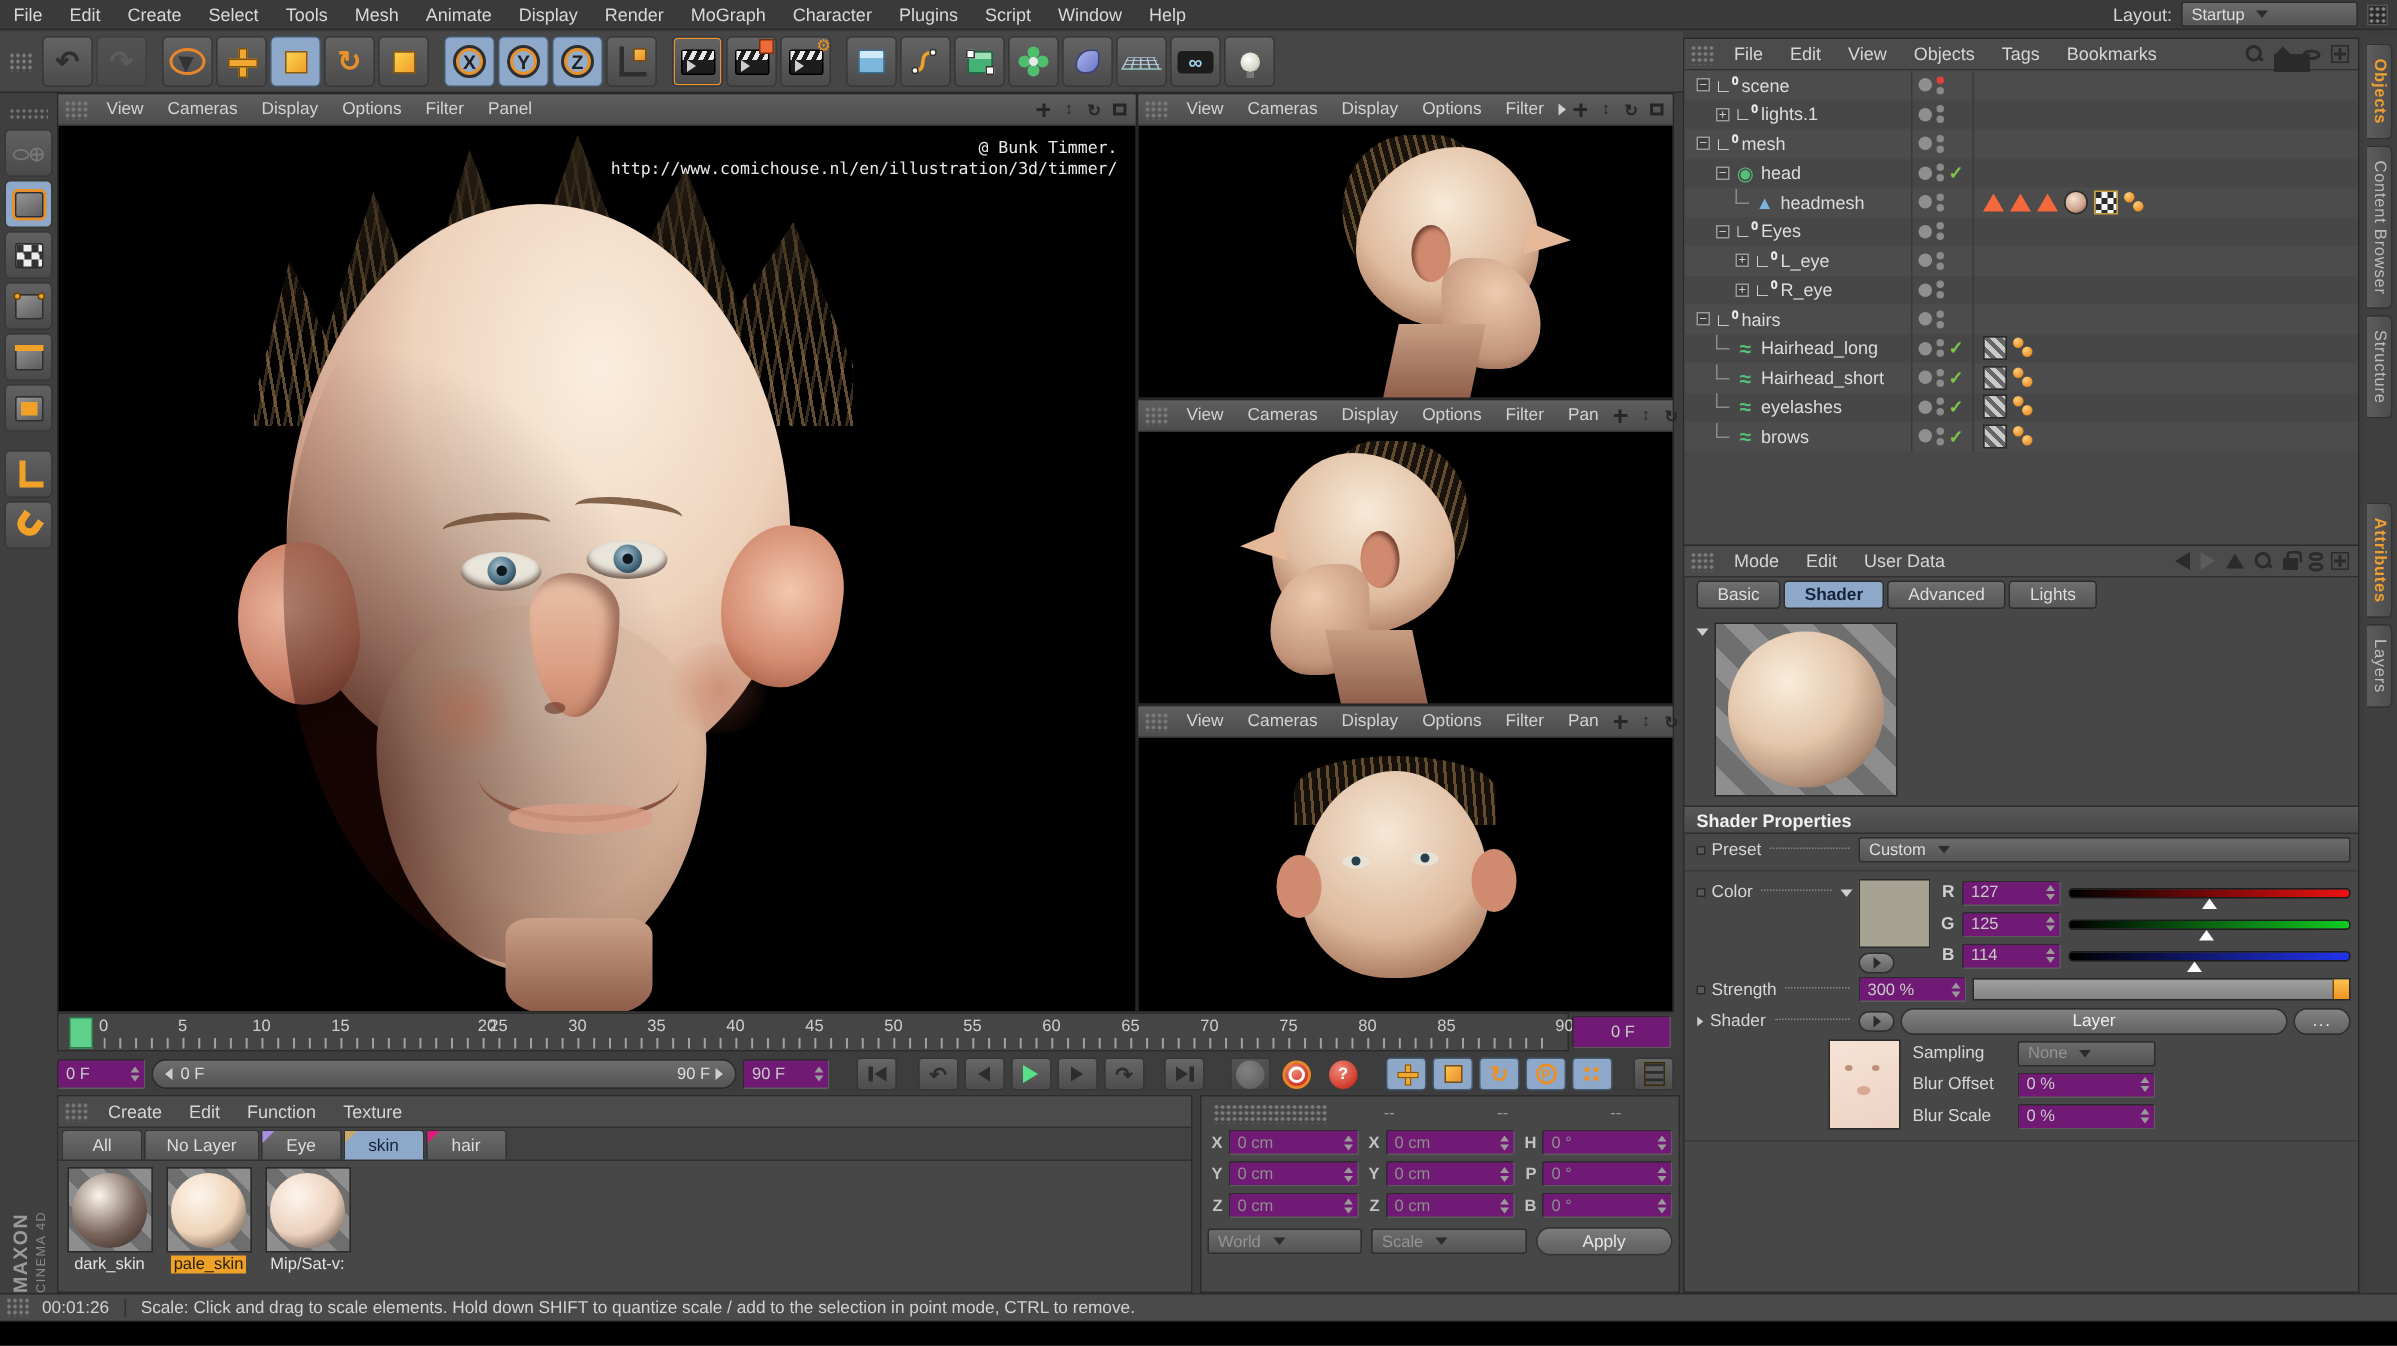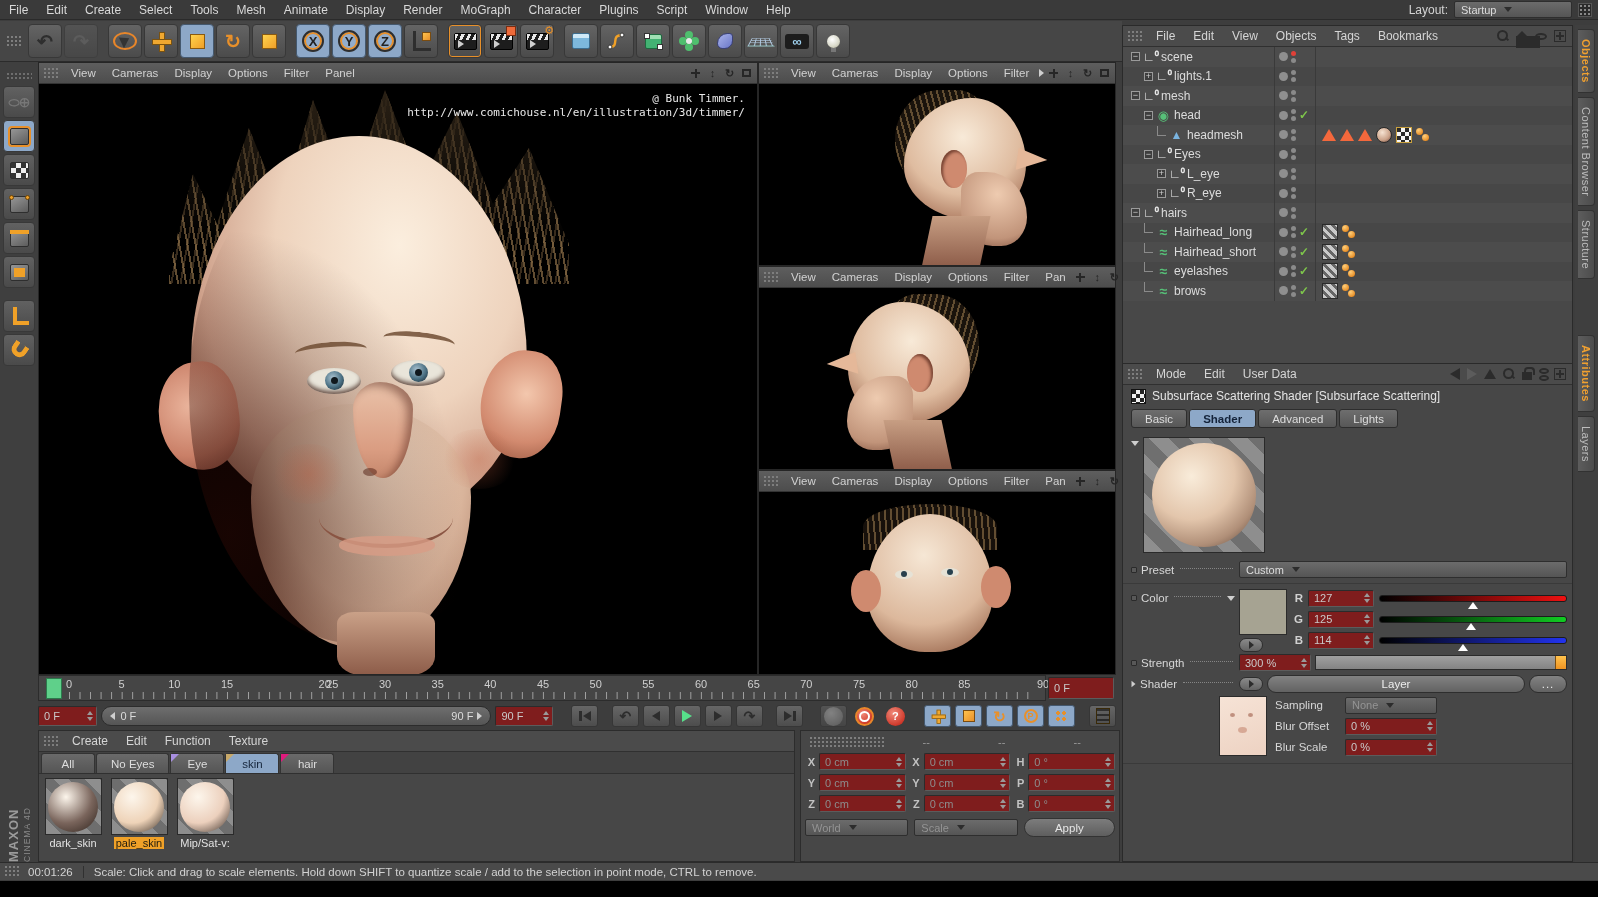--- a/index.html
+++ b/index.html
@@ -1,21 +1,21 @@
 <!DOCTYPE html>
 <html><head>
 <meta charset="utf-8">
 <style>
   html,body{margin:0;padding:0;background:#222;}
   *{box-sizing:border-box;}
   #app{position:relative;width:1598px;height:897px;background:#3d3d3d;font-family:"Liberation Sans",sans-serif;color:#d4d4d4;overflow:hidden;font-size:12px;-webkit-font-smoothing:antialiased;}
 
   
   .grip{width:16px;height:13px;flex:0 0 auto;background:radial-gradient(circle,#7e7e7e 1px,transparent 1.3px);background-size:4px 4px;margin:0 4px 0 4px;}
-  .fld{height:17px;display:inline-flex;align-items:center;background:#7f1d1d;border:1px solid #2b2b2b;border-bottom-color:#5c5c5c;border-right-color:#5c5c5c;border-radius:2px;padding:0 3px 0 5px;font-size:11px;color:#c9c9c9;}
+  .fld{height:17px;display:inline-flex;align-items:center;background:#701a75;border:1px solid #2b2b2b;border-bottom-color:#5c5c5c;border-right-color:#5c5c5c;border-radius:2px;padding:0 3px 0 5px;font-size:11px;color:#c9c9c9;justify-content:center;}
   .fld.dis{color:#8d8d8d;}
   .spin{display:inline-flex;flex-direction:column;margin-left:auto;padding-left:4px;gap:2px;}
   .spin::before{content:"";width:0;height:0;border-left:3px solid transparent;border-right:3px solid transparent;border-bottom:4px solid #9a9a9a;}
   .spin::after{content:"";width:0;height:0;border-left:3px solid transparent;border-right:3px solid transparent;border-top:4px solid #9a9a9a;}
   .dd{display:inline-flex;align-items:center;height:17px;background:linear-gradient(#6b6b6b,#555);border:1px solid #2e2e2e;border-radius:2px;padding:0 6px;font-size:11px;color:#ddd;}
   .dd .arr{margin-left:auto;width:0;height:0;border-left:4px solid transparent;border-right:4px solid transparent;border-top:5px solid #2c2c2c;padding-left:0;margin-left:8px;}
   .dd.dis{color:#949494;}
   .tri-r{width:0;height:0;border-top:4px solid transparent;border-bottom:4px solid transparent;border-left:5px solid #cfcfcf;display:inline-block;}
   .tri-d{width:0;height:0;border-left:4px solid transparent;border-right:4px solid transparent;border-top:5px solid #cfcfcf;display:inline-block;}
   .kbox{width:6px;height:6px;border:1px solid #2a2a2a;background:#585858;display:inline-block;border-radius:1px;}
@@ -726,21 +726,21 @@
     </div>
     <div id="layer-tabs">
 
         <div class="ltab">
 
           <span>All</span>
         </div>
 
         <div class="ltab">
 
-          <span>No Eyes</span>
+          <span>No Layer</span>
         </div>
 
         <div class="ltab">
           <span class="corner" style="display: block; border-top-color: rgb(168, 143, 224);"></span>
           <span>Eye</span>
         </div>
 
         <div class="ltab active">
           <span class="corner" style="display: block; border-top-color: rgb(200, 169, 106);"></span>
           <span>skin</span>
@@ -1131,24 +1131,20 @@
         <div class="pmicons">
           <span class="i-arrl"></span>
           <span class="i-arrr"></span>
           <span class="i-arru"></span>
           <span class="i-search"></span>
           <span class="i-lock"></span>
           <span class="i-link8"></span>
           <span class="i-plusbox"></span>
         </div>
       </div>
-      <div id="am-title">
-        <span class="checker16"></span>
-        <span>Subsurface Scattering Shader [Subsurface Scattering]</span>
-      </div>
       <div id="am-tabs">
 
       <div class="atab">
             <span>Basic</span>
           </div>
           <div class="atab active">
             <span>Shader</span>
           </div>
           <div class="atab">
             <span>Advanced</span>
@@ -1156,20 +1152,21 @@
           <div class="atab">
             <span>Lights</span>
           </div>
         </div>
       <div id="am-preview">
         <span class="tri-d" style="margin-top:4px;"></span>
         <div id="preview-thumb">
             <div id="preview-sphere"></div>
           </div>
       </div>
+      <div class="sect">Shader Properties</div>
 
       <div class="prow">
         <span class="plabel">
             <span class="kbox"></span>
             <span>Preset</span>
             <span class="fill"></span>
           </span>
         <span class="dd" style="flex:1">
             <span>Custom</span>
             <span class="arr"></span>

